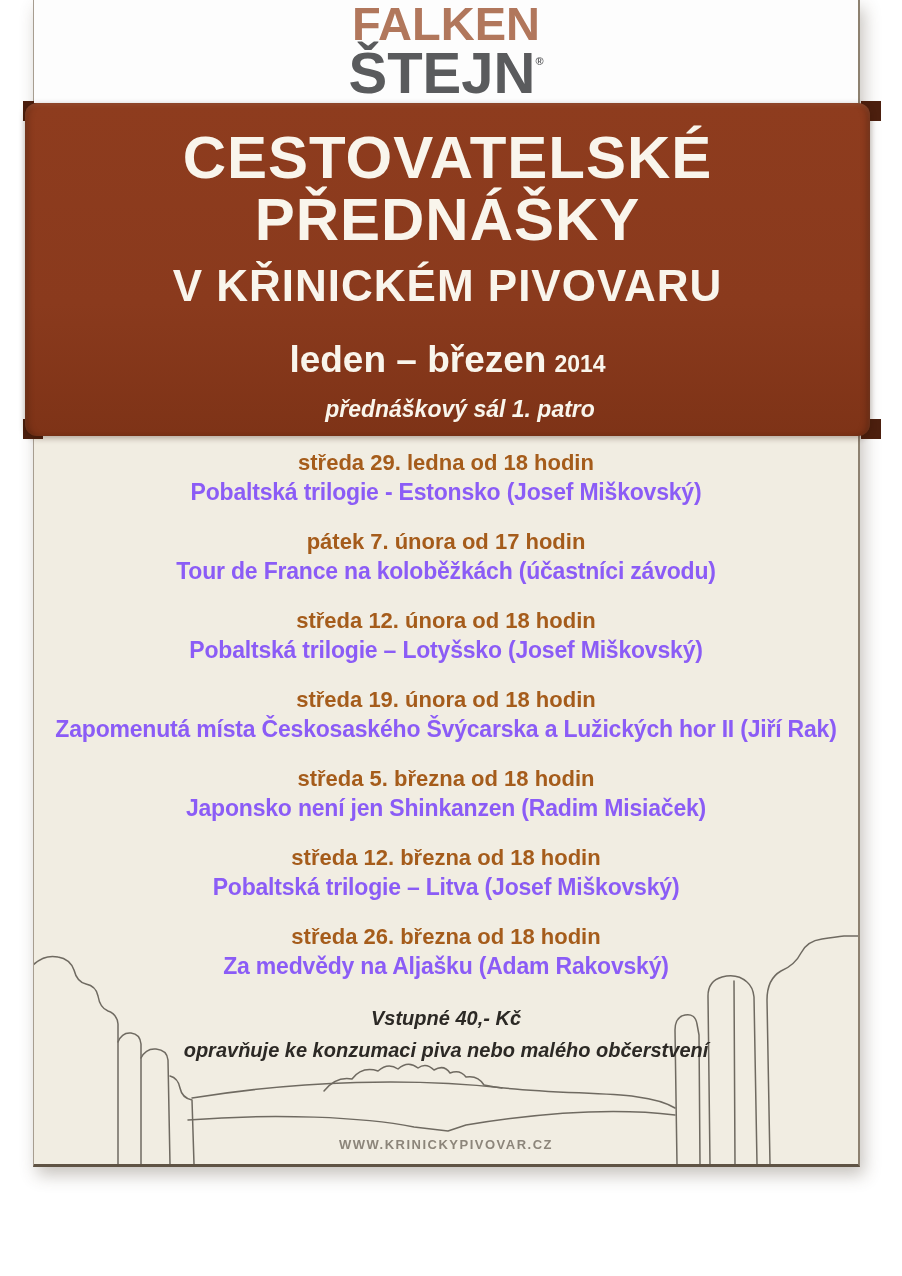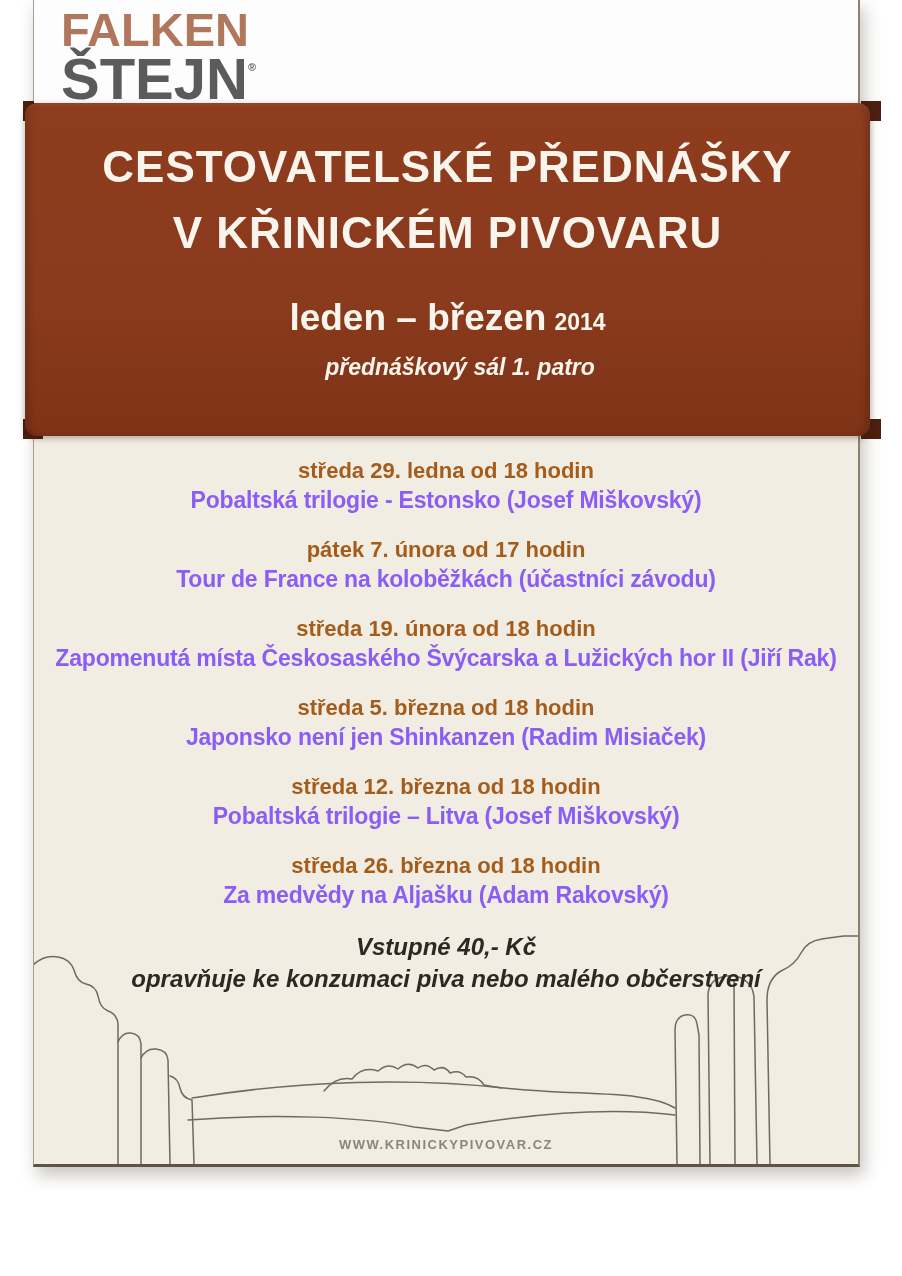--- a/index.html
+++ b/index.html
@@ -8,21 +8,21 @@
 
   .page{
     position:absolute;left:33px;top:0;width:824px;height:1164px;
     background:#f1ede2;
     border-left:1px solid #a79d90;border-right:2px solid #8d8170;border-bottom:3px solid #5f5344;
     box-shadow:4px 8px 16px rgba(70,55,40,.30);
   }
 
   
   .top-strip{position:absolute;left:0;top:0;width:100%;height:103px;background:#fdfdfd;z-index:2;}
-  .logo{position:absolute;left:0;top:6px;width:100%;text-align:left;line-height:1;padding-left:27px;}
+  .logo{position:absolute;left:0;top:0;width:100%;text-align:center;line-height:1;}
   .logo-l1{font-size:47px;font-weight:bold;color:#b1775c;letter-spacing:0px;line-height:48px;}
   .logo-l2row{margin-top:-9px;line-height:44px;}
   .logo-l2{font-size:58px;font-weight:bold;color:#5a5b5d;letter-spacing:0px;}
   .logo-reg{font-size:11px;font-weight:bold;color:#5a5b5d;vertical-align:28px;}
   .logo-cap{display:flex;justify-content:center;gap:12px;margin-top:1px;
     font-size:9px;font-weight:bold;letter-spacing:1px;color:#93897f;}
 
   
   .corner{position:absolute;width:20px;height:20px;background:#4c1f0e;z-index:1;}
   .corner.tl{left:-11px;top:101px;}
@@ -30,32 +30,32 @@
   .corner.bl{left:-11px;top:419px;}
   .corner.br{left:827px;top:419px;}
 
   
   .banner{
     position:absolute;left:-9px;top:103px;width:845px;height:333px;z-index:2;
     background:linear-gradient(180deg,#8e3c1e 0%,#8a3a1d 60%,#7e3317 100%);
     border-radius:12px;text-align:center;color:#f9f5ec;
     box-shadow:inset 0 2px 4px rgba(255,220,190,.12), inset 6px 0 10px -6px rgba(0,0,0,.45), inset -6px 0 10px -6px rgba(0,0,0,.45), 0 2px 6px rgba(50,20,5,.35);
   }
-  .title1{margin-top:33px;font-size:44px;font-weight:bold;letter-spacing:1px;line-height:62px;}
+  .title1{margin-top:24px;font-size:60px;font-weight:bold;letter-spacing:1px;line-height:62px;}
   .title2{font-size:44px;font-weight:bold;letter-spacing:1px;line-height:70px;}
-  .period{margin-top:30px;font-size:37px;font-weight:bold;line-height:40px;}
+  .period{margin-top:19px;font-size:37px;font-weight:bold;line-height:40px;}
   .year{font-size:23px;font-weight:bold;margin-left:8px;}
   .venue{margin-top:12px;font-size:23px;font-weight:bold;font-style:italic;line-height:26px;margin-left:25px;}
 
   
-  .events{position:absolute;left:0;top:437px;width:100%;z-index:2;text-align:center;padding-top:20px;}
+  .events{position:absolute;left:0;top:437px;width:100%;z-index:2;text-align:center;padding-top:12px;}
   .event{margin-bottom:21px;}
   .edate{font-size:22px;font-weight:bold;color:#a55c1b;line-height:28px;}
   .etitle{font-size:23px;font-weight:bold;color:#8b5cf6;line-height:30px;letter-spacing:-0.2px;}
-  .admission{margin-top:18px;font-size:24px;font-weight:bold;font-style:italic;color:#2c2925;line-height:32px;}
+  .admission{margin-top:18px;font-size:20px;font-weight:bold;font-style:italic;color:#2c2925;line-height:32px;}
 
   .url{position:absolute;left:0;bottom:12px;width:100%;text-align:center;z-index:2;
     font-size:13px;font-weight:bold;letter-spacing:1.5px;color:#8c857a;}
 
   .sketch{position:absolute;left:0;bottom:0;width:824px;height:230px;z-index:0;}
   .sketch path{fill:none;stroke:#6f6a61;stroke-width:1.5;stroke-linecap:round;stroke-linejoin:round;}
 </style>
 </head>
 <body>
 
@@ -102,20 +102,24 @@
     <div class="events">
       <div class="event">
         <div class="edate">středa 29. ledna od 18 hodin</div>
         <div class="etitle">Pobaltská trilogie - Estonsko (Josef Miškovský)</div>
       </div>
       <div class="event">
         <div class="edate">pátek 7. února od 17 hodin</div>
         <div class="etitle">Tour de France na koloběžkách (účastníci závodu)</div>
       </div>
       <div class="event">
+        <div class="edate">středa 12. února od 18 hodin</div>
+        <div class="etitle">Pobaltská trilogie – Lotyšsko (Josef Miškovský)</div>
+      </div>
+      <div class="event">
         <div class="edate">středa 19. února od 18 hodin</div>
         <div class="etitle">Zapomenutá místa Českosaského Švýcarska a Lužických hor II (Jiří Rak)</div>
       </div>
       <div class="event">
         <div class="edate">středa 5. března od 18 hodin</div>
         <div class="etitle">Japonsko není jen Shinkanzen (Radim Misiaček)</div>
       </div>
       <div class="event">
         <div class="edate">středa 12. března od 18 hodin</div>
         <div class="etitle">Pobaltská trilogie – Litva (Josef Miškovský)</div>

